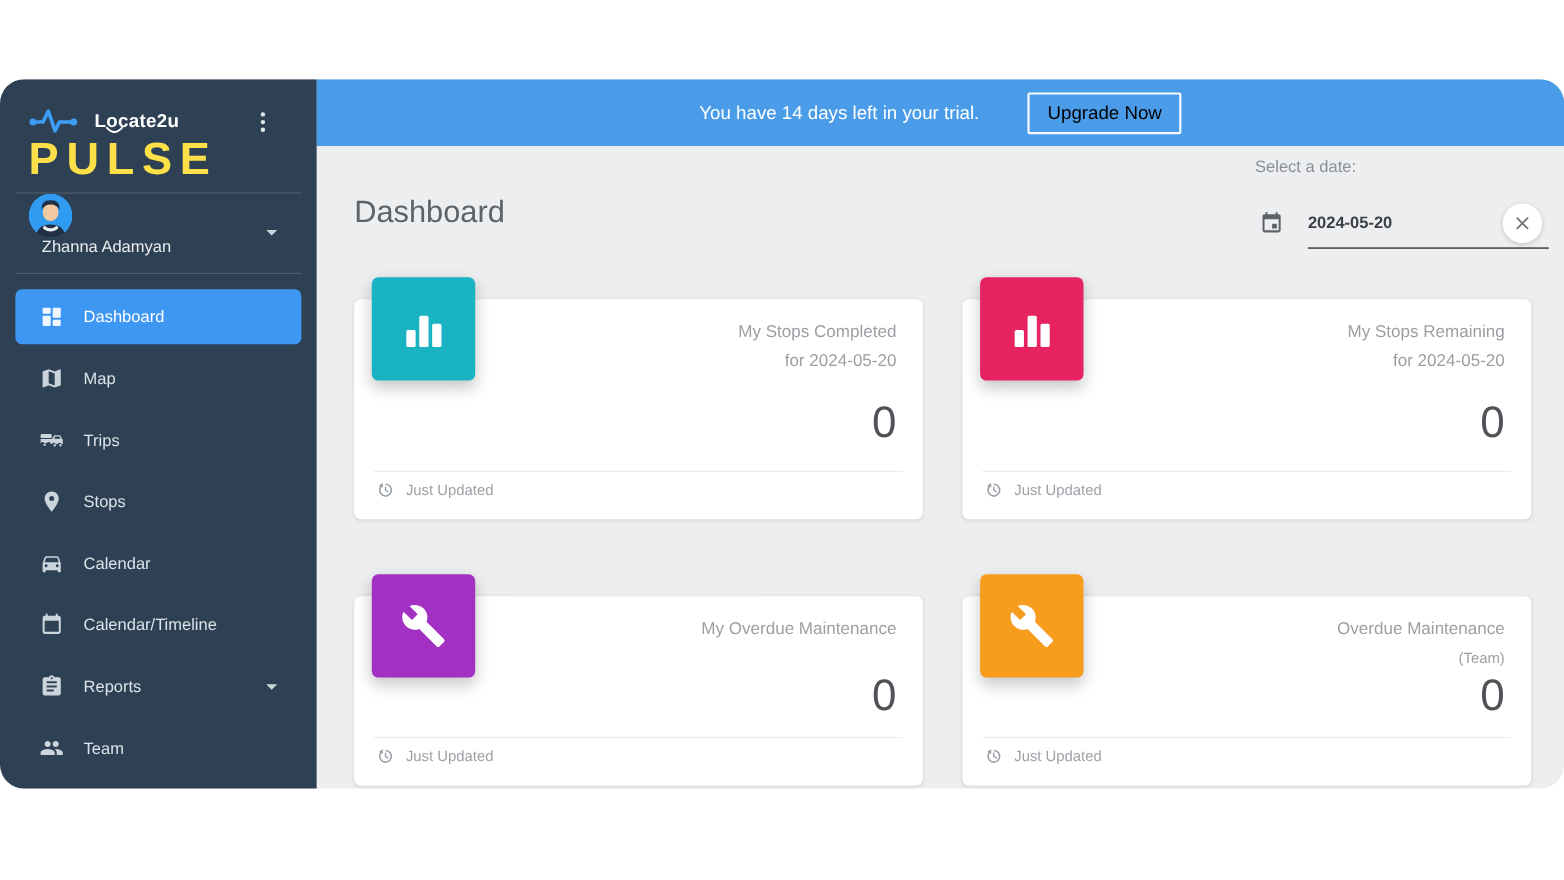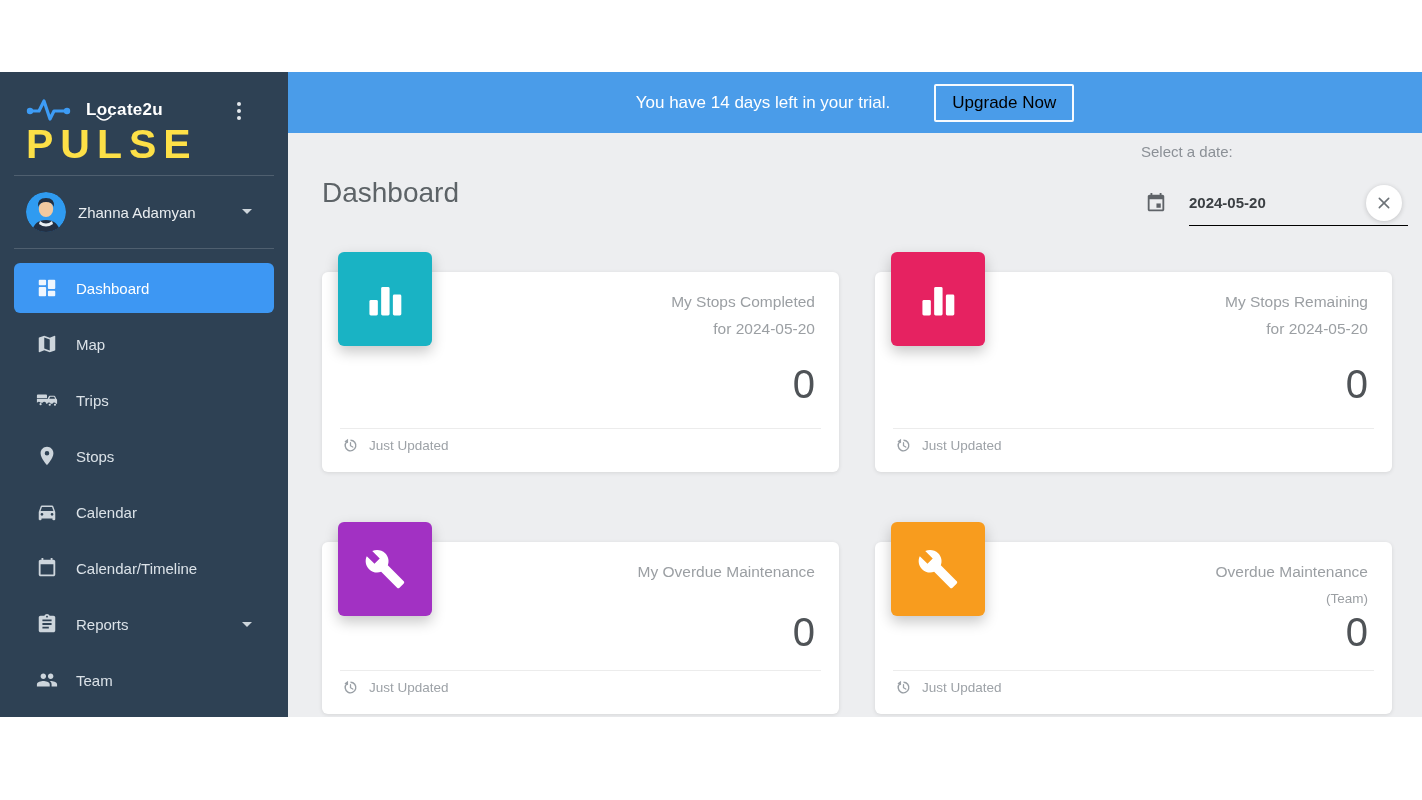--- a/index.html
+++ b/index.html
@@ -1,35 +1,35 @@
 <!DOCTYPE html>
 <html><head>
 <meta charset="utf-8">
 <style>
   * { margin:0; padding:0; box-sizing:border-box; }
   html,body { width:1422px; height:800px; background:#ffffff;
     font-family:"Liberation Sans","DejaVu Sans",sans-serif; }
   .stage { position:relative; width:1422px; height:800px; overflow:hidden; background:#fff; }
 
   
-  .band { position:absolute; left:0; top:72px; width:1422px; height:645px; overflow:hidden; }
+  .band { position:absolute; left:0; top:72px; width:1422px; height:645px; overflow:hidden;border-radius:22px; }
 
   
   .sidebar { position:absolute; left:0; top:0; width:288px; height:645px; background:#2e4154; }
   .logo-row { position:relative; padding:24px 24px 0 26px; height:52px; display:flex; align-items:center; }
   .logo-mark { width:52px; height:26px; flex:0 0 auto; }
   .logo-name { color:#fff; font-size:17px; font-weight:bold; margin-left:8px; letter-spacing:.3px; position:relative; }
   .logo-swoosh { position:absolute; left:6px; bottom:-6px; width:16px; height:7px; }
   .kebab { position:absolute; right:40px; top:26px; width:18px; height:26px; display:flex; flex-direction:column;
            align-items:center; justify-content:center; gap:3px; cursor:pointer; }
   .kebab i { width:4px; height:4px; border-radius:50%; background:#e3e8ec; display:block; }
   .wordmark { color:#fde047; font-size:41px; font-weight:800; letter-spacing:7px; padding:2px 0 0 26px; line-height:36px; }
   .side-div { height:1px; background:rgba(255,255,255,.16); margin:0 14px; }
   .side-div.one { margin-top:13px; }
-  .user-row { height:72px; display:flex; align-items:center; padding:0 40px 0 26px; position:relative; cursor:pointer; }
+  .user-row { height:72px; display:flex; padding:0 40px 0 26px; position:relative; cursor:pointer;flex-direction:column; }
   .avatar { width:40px; height:40px; border-radius:50%; overflow:hidden; flex:0 0 auto; }
   .user-name { color:#e9edf0; font-size:15px; margin-left:12px; }
   .caret { width:0; height:0; border-left:5px solid transparent; border-right:5px solid transparent;
            border-top:5px solid #cdd5db; }
   .user-row .caret { position:absolute; right:36px; top:33px; }
 
   .nav { padding-top:14px; }
   .nav-item { position:relative; height:50px; margin:0 14px 6px 14px; border-radius:6px; display:flex;
               align-items:center; padding-left:22px; cursor:pointer; }
   .nav-item.active { background:#3d97f3; }

